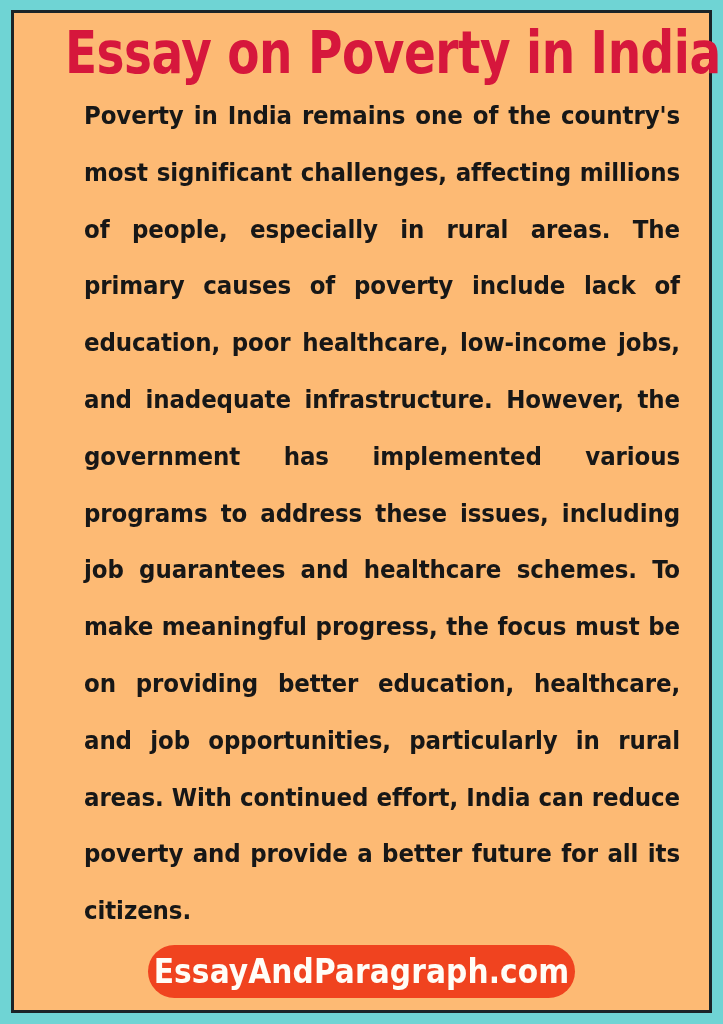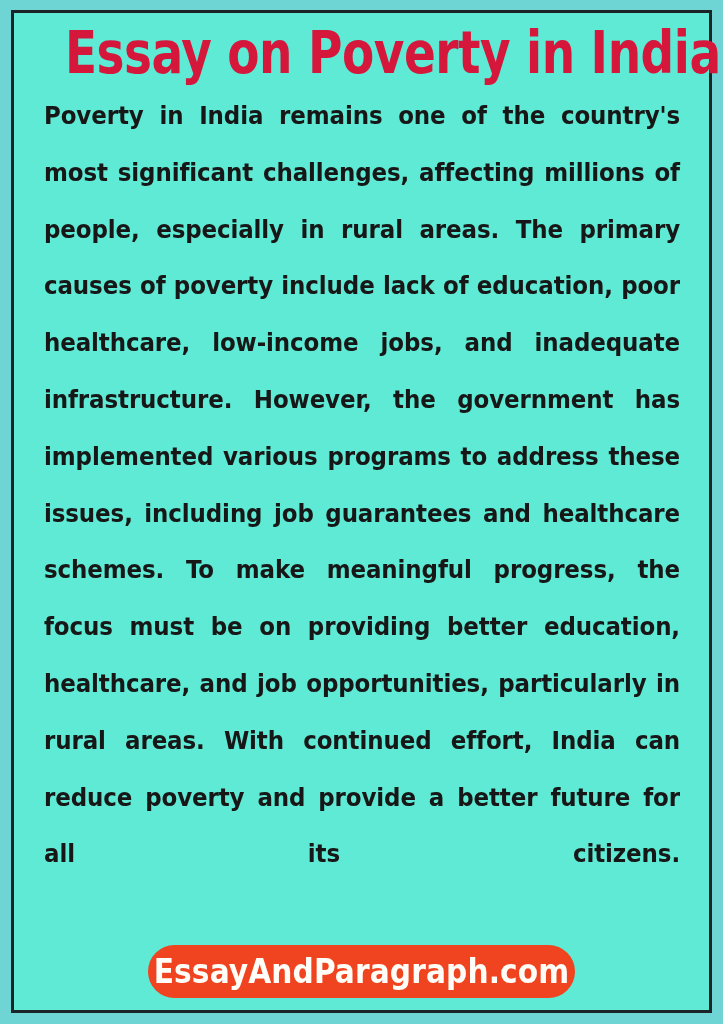--- a/index.html
+++ b/index.html
@@ -34,21 +34,21 @@
     box-sizing: border-box;
     border: 3px solid #1B2427;
     background: #F8FAF0;
   }
 
   
   .card {
     width: 100%;
     height: 100%;
     box-sizing: border-box;
-    background: #5eead4;
+    background: #fdba74;
     padding: 0;
     position: relative;
     display: flex;
     flex-direction: column;
   }
 
   
   .title-wrap {
     text-align: center;
     padding: 6px 18px 0 18px;
@@ -62,22 +62,23 @@
     line-height: 68px;
     font-weight: 700;
     letter-spacing: -0.5px;
     transform: scaleX(0.90);
     transform-origin: center center;
     white-space: nowrap;
   }
 
   
   .body-wrap {
-    padding: 0 29px 0 30px;
+    padding: 0 29px 0 38px;
     flex: 0 0 auto;
+    margin-left: 32px;
   }
   .body-text {
     margin: 0;
     color: #171717;
     font-family: "DejaVu Sans Condensed", "Liberation Sans Narrow", "Liberation Sans", sans-serif;
     font-size: 25.5px;
     line-height: 56.8px;
     font-weight: 700;
     text-align: justify;
     text-justify: inter-word;

